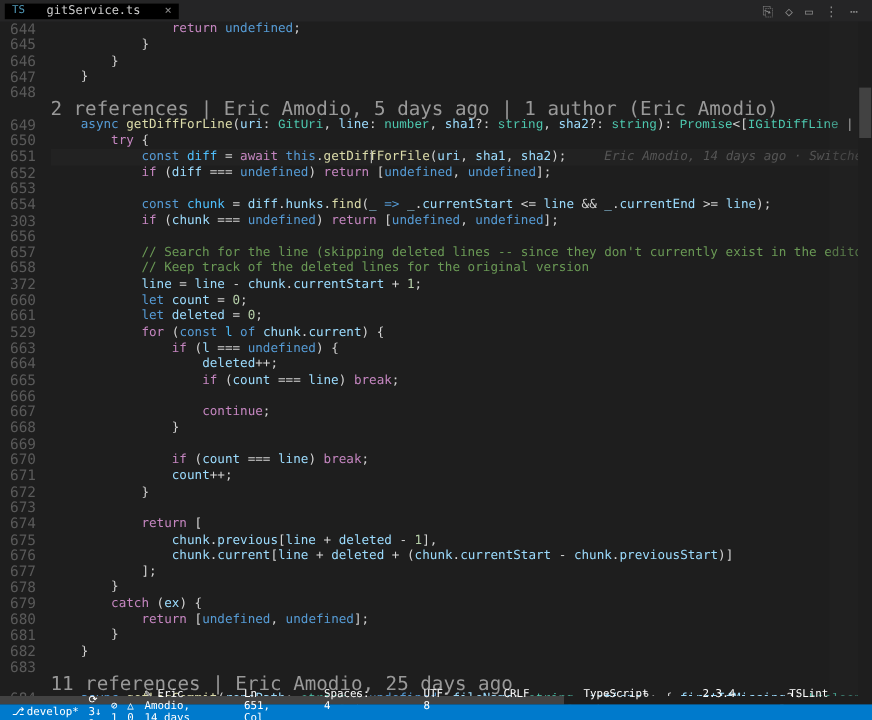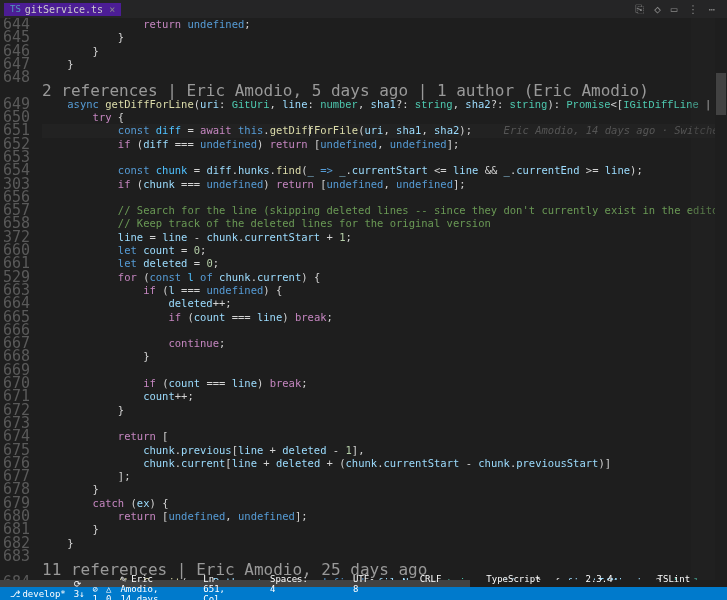--- a/index.html
+++ b/index.html
@@ -17,42 +17,42 @@
   height: 18px;
   background: #252526;
   display: flex;
   align-items: center;
   padding: 0 4px;
 }
 .tab {
   display: flex;
   align-items: center;
   padding: 1px 6px;
-  background: #4c1d95;
-  gap: 4px;
+  background: #000000;
+  gap: 18px;
   font-size: 10px;
   color: #ccc;
 }
 .tab-icon { color: #519aba; font-size: 9px; }
 .close-x { color: #888; font-size: 10px; margin-left: 2px; cursor: pointer; }
 .spacer { flex: 1; }
 .title-icons { display: flex; gap: 10px; padding-right: 8px; color: #888; font-size: 11px; }
 .title-icons span { cursor: pointer; }
 .editor {
   height: 569px;
   display: flex;
   overflow: hidden;
   position: relative;
 }
 .gutter {
   width: 42px;
   color: #5a5a5a;
   text-align: right;
   padding-right: 12px;
-  font-size: 15px;
+  font-size: 12px;
   line-height: 13.3px;
   user-select: none;
 }
 .gutter div { height: 13.3px; }
 .code {
   flex: 1;
   font-size: 10.5px;
   line-height: 13.3px;
   white-space: pre;
   overflow: hidden;

